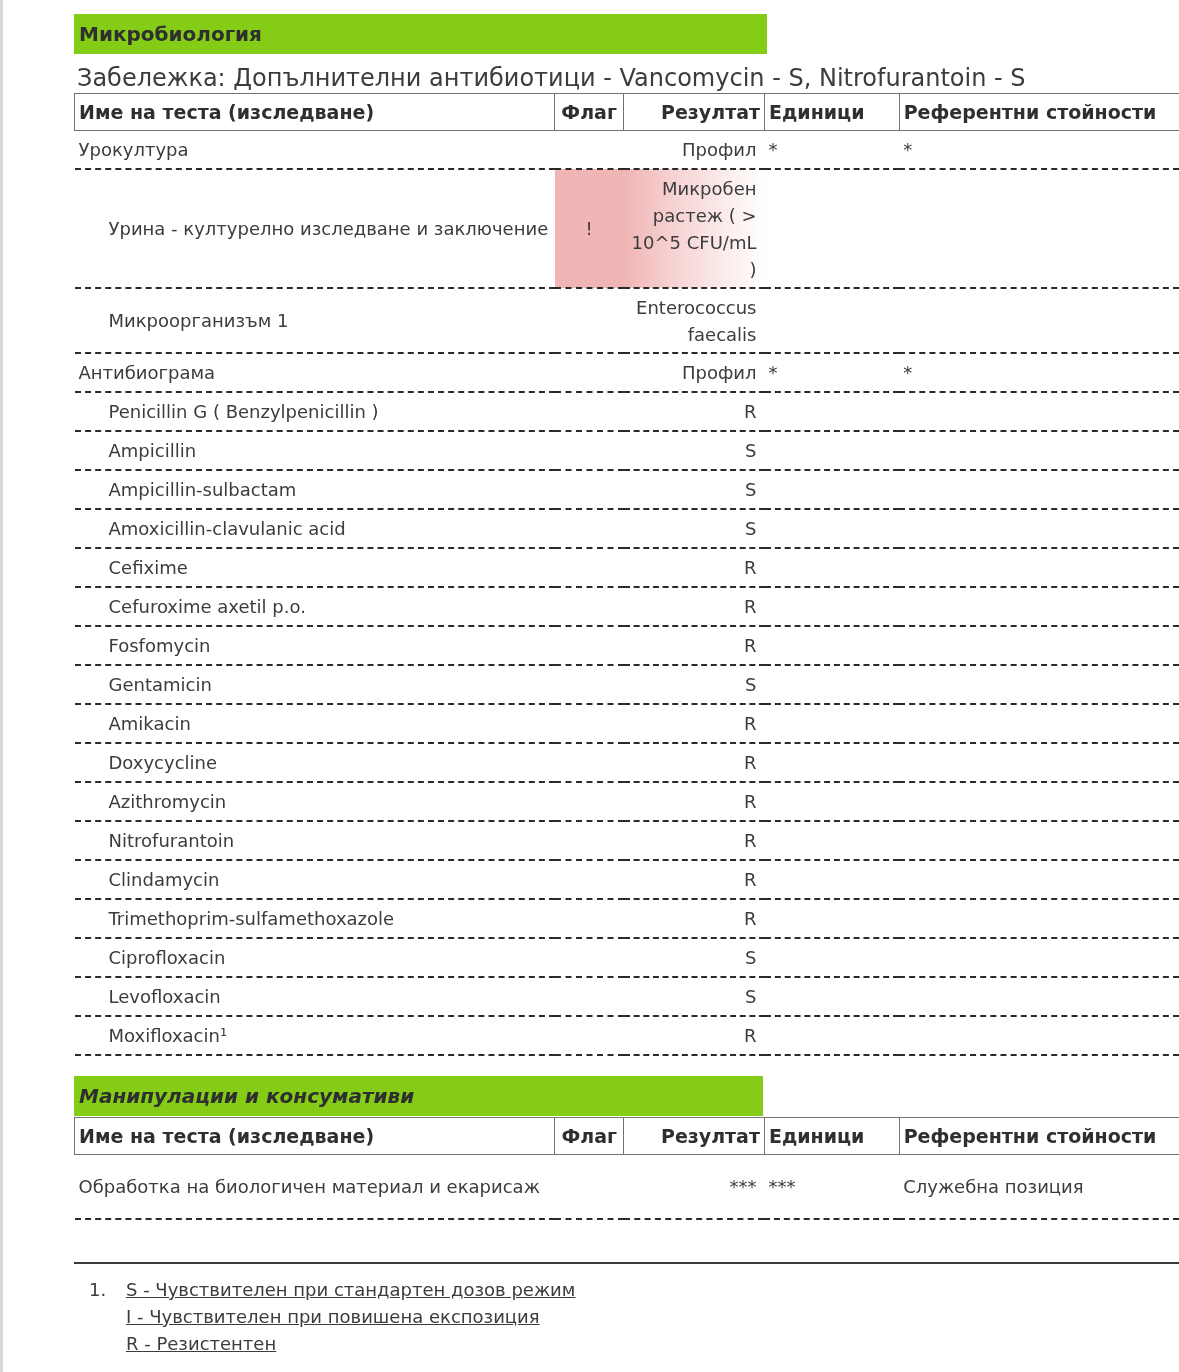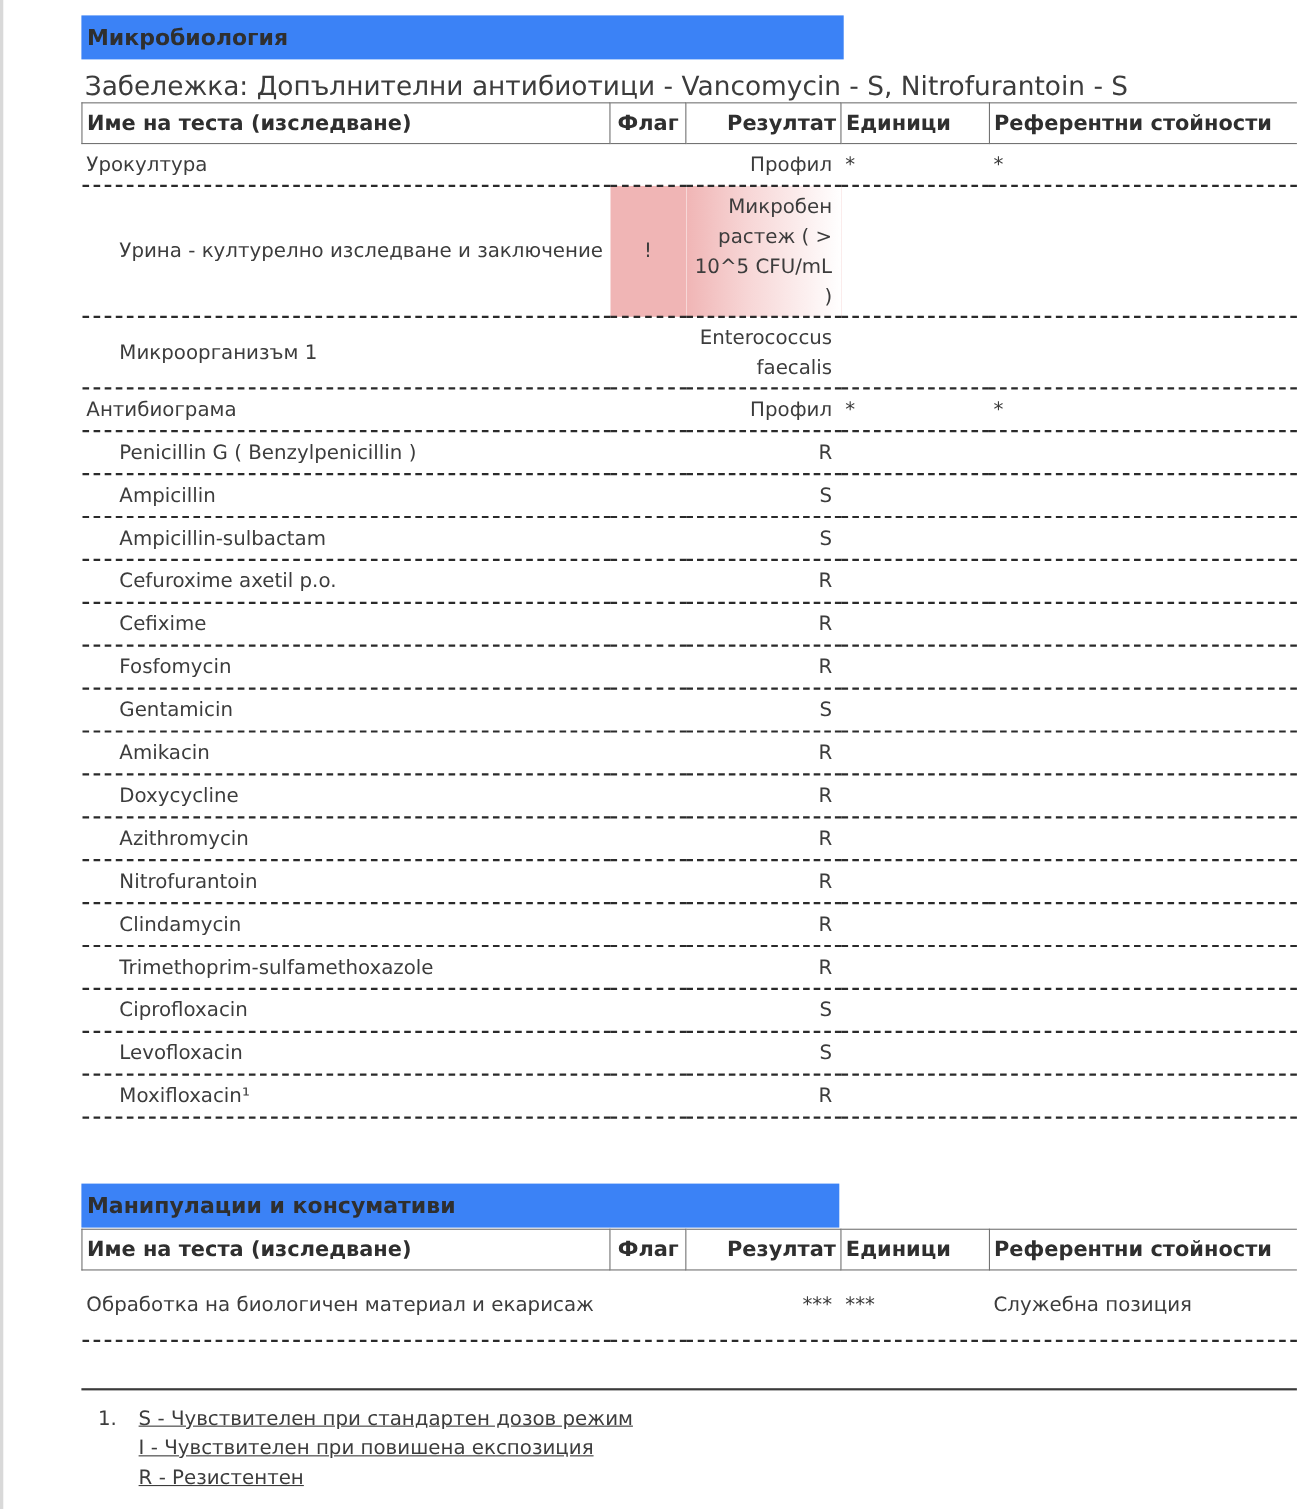--- a/index.html
+++ b/index.html
@@ -2,21 +2,21 @@
 <html><head>
 <meta charset="utf-8">
 <style>
   html, body { margin: 0; padding: 0; background: #ffffff; }
   body {
     width: 1179px; height: 1372px; position: relative; overflow: hidden;
     font-family: "DejaVu Sans", sans-serif; color: #3a3a3a;
   }
   .left-edge { position: absolute; left: 0; top: 0; width: 3px; height: 1372px; background: #d9d9d9; }
   .section-title {
-    position: absolute; left: 74px; background: #3b82f6; color: #2f2f2f;
+    position: absolute; left: 74px; background: #84cc16; color: #2f2f2f;
     font-weight: bold; font-size: 20px; line-height: 40px; padding-left: 5px; box-sizing: border-box;
   }
   .note { position: absolute; left: 77px; top: 64px; font-size: 24px; color: #3c3c3c; }
   table.rt {
     position: absolute; left: 74px; border-collapse: collapse; table-layout: fixed; font-size: 18px;
   }
   table.rt col.c1 { width: 482px; }
   table.rt col.c2 { width: 69px; }
   table.rt col.c3 { width: 141px; }
   table.rt col.c4 { width: 135px; }
@@ -113,28 +113,35 @@
         <td></td>
       </tr>
       <tr class="r39">
         <td class="ind">Ampicillin-sulbactam</td>
         <td></td>
         <td class="res">S</td>
         <td></td>
         <td></td>
       </tr>
       <tr class="r39">
+        <td class="ind">Amoxicillin-clavulanic acid</td>
+        <td></td>
+        <td class="res">S</td>
+        <td></td>
+        <td></td>
+      </tr>
+      <tr class="r39">
+        <td class="ind">Cefixime</td>
+        <td></td>
+        <td class="res">R</td>
+        <td></td>
+        <td></td>
+      </tr>
+      <tr class="r39">
         <td class="ind">Cefuroxime axetil p.o.</td>
-        <td></td>
-        <td class="res">R</td>
-        <td></td>
-        <td></td>
-      </tr>
-      <tr class="r39">
-        <td class="ind">Cefixime</td>
         <td></td>
         <td class="res">R</td>
         <td></td>
         <td></td>
       </tr>
       <tr class="r39">
         <td class="ind">Fosfomycin</td>
         <td></td>
         <td class="res">R</td>
         <td></td>
@@ -206,21 +213,21 @@
       <tr class="r39">
         <td class="ind">Moxifloxacin¹</td>
         <td></td>
         <td class="res">R</td>
         <td></td>
         <td></td>
       </tr>
     </tbody>
 </table>
 
-<div class="section-title" style="top:1076px; width:689px;">Манипулации и консумативи</div>
+<div class="section-title" style="top:1076px; width:689px;font-style:italic;">Манипулации и консумативи</div>
 
 <table class="rt" style="top:1117px;">
   <colgroup>
       <col class="c1">
       <col class="c2">
       <col class="c3">
       <col class="c4">
       <col class="c5">
     </colgroup>
   <thead>

